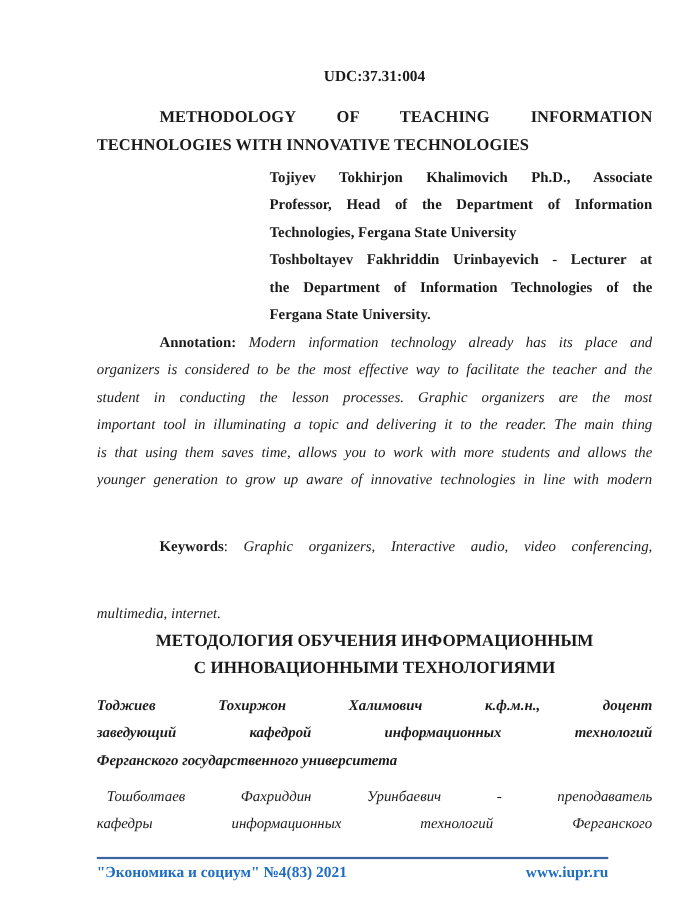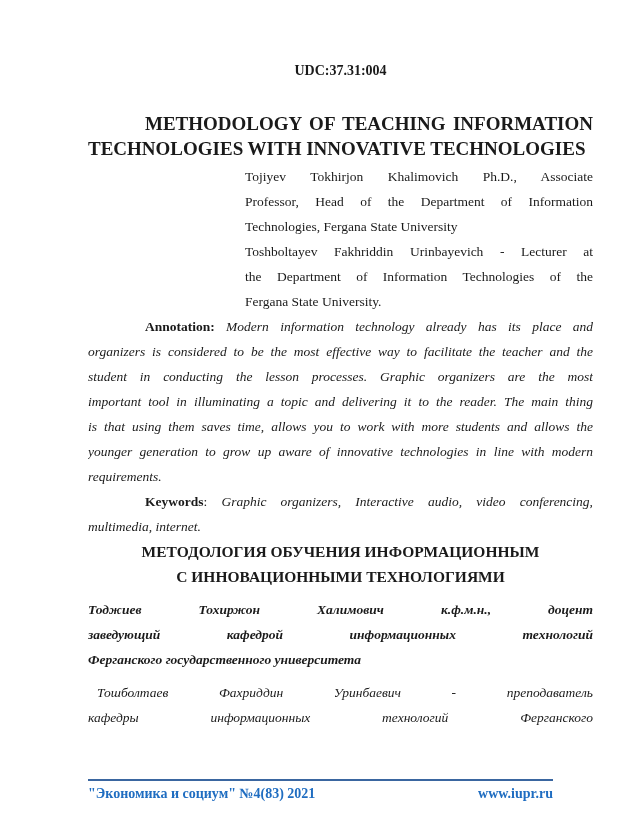--- a/index.html
+++ b/index.html
@@ -22,24 +22,24 @@
   .ln{line-height:25px;height:25px;overflow:hidden;}
   
   .j{text-align:justify;text-align-last:justify;}
   .tab{display:inline-block;width:57px;}
   .sp{display:inline-block;width:9px;}
   .b{font-weight:700;font-style:normal;}
   .r{font-style:normal;font-weight:400;}
   .center{text-align:center;}
 
   .udc{margin-top:58px;font-weight:700;font-size:14px;}
-  .title-en{margin-top:28px;font-weight:700;font-size:19px;}
-  .auth-en{margin-top:3px;margin-left:157px;font-weight:400;}
+  .title-en{margin-top:12px;font-weight:700;font-size:15px;}
+  .auth-en{margin-top:3px;margin-left:157px;font-weight:700;}
   .annot .ln{font-style:italic;}
-  .kw .ln{font-style:italic;}
+  .kw .ln{font-style:italic;margin-top:36px;}
   .title-ru{font-weight:700;font-size:15.5px;}
   .auth-ru1{margin-top:8px;font-weight:700;font-style:italic;}
   .auth-ru2{margin-top:8px;font-weight:400;font-style:italic;}
 
   .footer{position:absolute;left:88px;top:779px;width:465px;}
   .footer-rule{border-top:2px solid var(--rule);height:0;}
   .footer-row{
     display:flex;justify-content:space-between;align-items:baseline;
     padding-top:4px;
     color:var(--blue);font-weight:700;font-size:14px;line-height:18px;
@@ -67,21 +67,20 @@
       <div class="ln">Fergana State University.</div>
     </div>
 
     <div class="annot">
       <div class="ln j"><span class="tab"></span><span class="b">Annotation:</span><span> Modern information technology already has its place and</span></div>
       <div class="ln j">organizers is considered to be the most effective way to facilitate the teacher and the</div>
       <div class="ln j">student in conducting the lesson processes. Graphic organizers are the most</div>
       <div class="ln j">important tool in illuminating a topic and delivering it to the reader. The main thing</div>
       <div class="ln j">is that using them saves time, allows you to work with more students and allows the</div>
       <div class="ln j">younger generation to grow up aware of innovative technologies in line with modern</div>
-      <div class="ln">requirements.</div>
     </div>
 
     <div class="kw">
       <div class="ln j"><span class="tab"></span><span class="b">Keywords</span><span class="r">:</span><span> Graphic organizers, Interactive audio, video conferencing,</span></div>
       <div class="ln">multimedia, internet.</div>
     </div>
 
     <div class="title-ru">
       <div class="ln center">МЕТОДОЛОГИЯ ОБУЧЕНИЯ ИНФОРМАЦИОННЫМ ТЕХНОЛОГИЯМ</div>
       <div class="ln center">С ИННОВАЦИОННЫМИ ТЕХНОЛОГИЯМИ</div>

